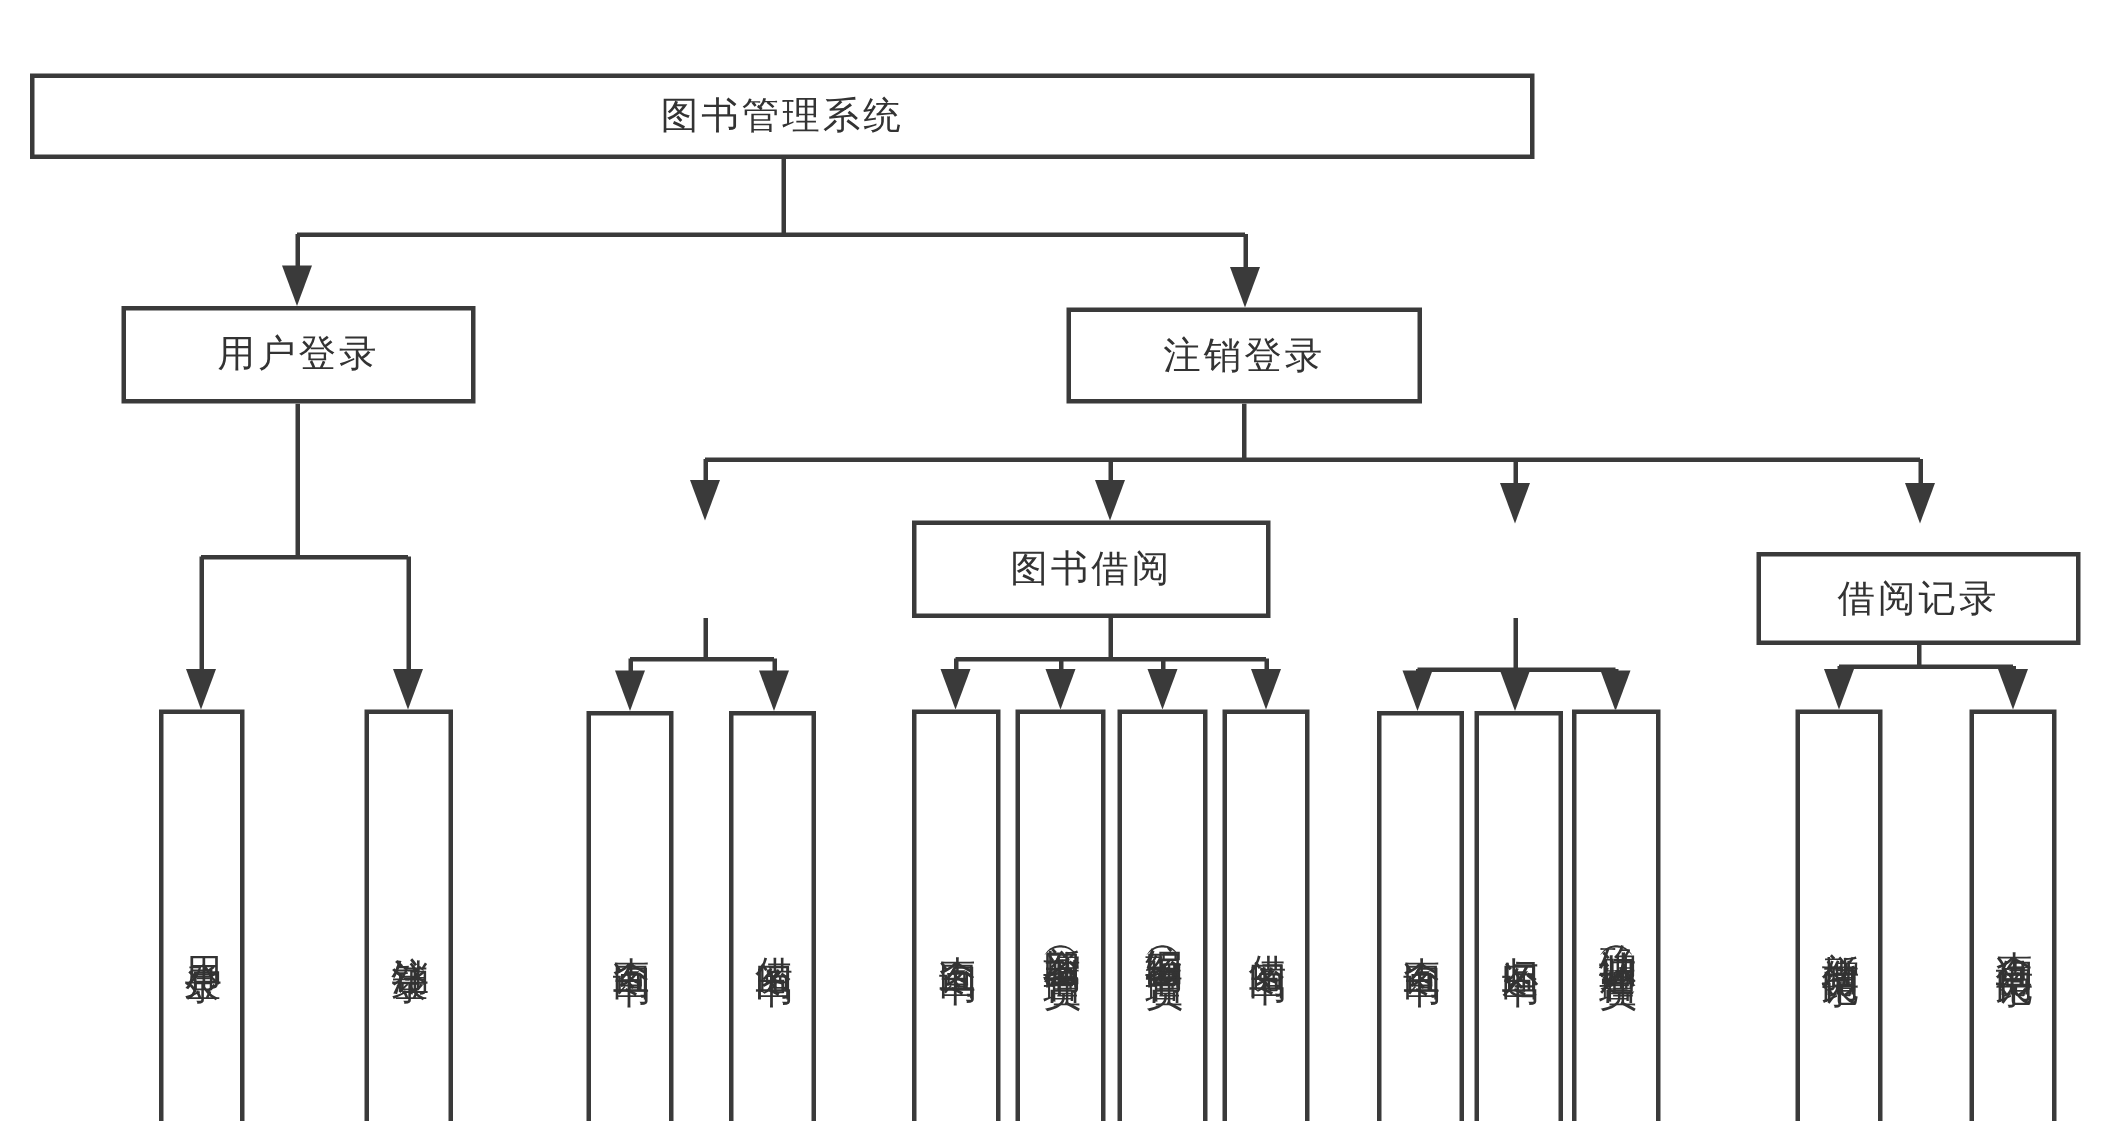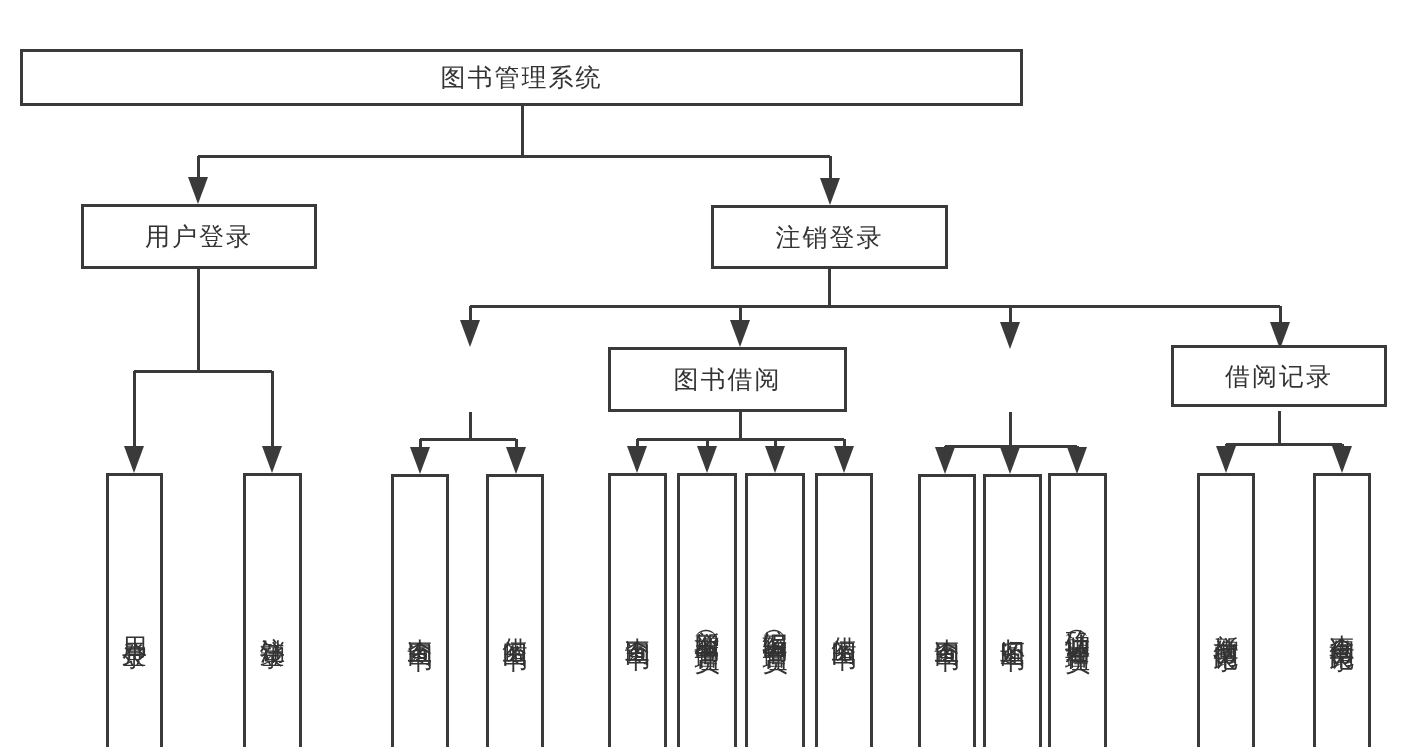--- a/index.html
+++ b/index.html
@@ -125,21 +125,21 @@
       <div class="arrow" style="left: 1216px; top: 410px;"></div>
       <div class="arrow" style="left: 1332px; top: 410px;"></div>
     </div>
 
   <div class="box h" style="left:20px; top:13px; width:1003px; height:57px;">图书管理系统</div>
 
   <div class="box h" style="left:81px; top:168px; width:236px; height:65px;">用户登录</div>
   <div class="box h" style="left:711px; top:169px; width:237px; height:64px;">注销登录</div>
 
   <div class="box h" style="left:608px; top:311px; width:239px; height:65px;">图书借阅</div>
-  <div class="box h" style="left:1171px; top:309px; width:216px; height:62px;">借阅记录</div>
+  <div class="box h" style="left:1171px; top:332px; width:216px; height:62px;">借阅记录</div>
 
   <div class="box v" style="left:106px; top:437px; width:57px; height:300px;">
     <span class="vtext">用户登录</span>
   </div>
   <div class="box v" style="left:243px; top:437px; width:59px; height:300px;">
     <span class="vtext">注销登录</span>
   </div>
 
   <div class="box v" style="left:391px; top:438px; width:58px; height:299px;">
     <span class="vtext">查询图书</span>

